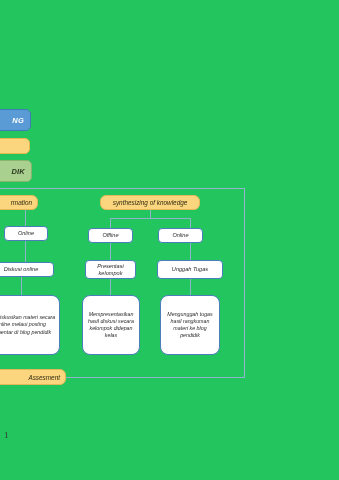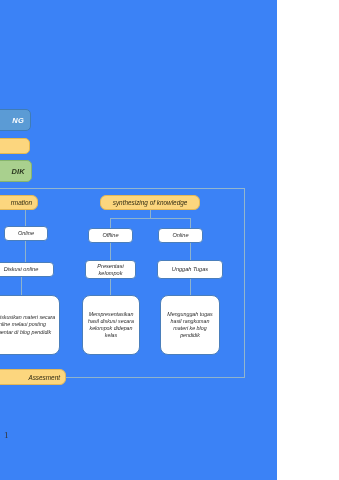--- a/index.html
+++ b/index.html
@@ -2,23 +2,23 @@
 <html><head>
 <meta charset="utf-8">
 <style>
   html, body {
     margin: 0;
     padding: 0;
     background: #ffffff;
   }
   #page {
     position: relative;
-    width: 277px;
+    width: 339px;
     height: 480px;
-    background: #3b82f6;
+    background: #22c55e;
     overflow: hidden;
     font-family: "Liberation Sans", sans-serif;
   }
 
   
   .abs { position: absolute; box-sizing: border-box; }
 
   
   .banner {
     display: flex;

